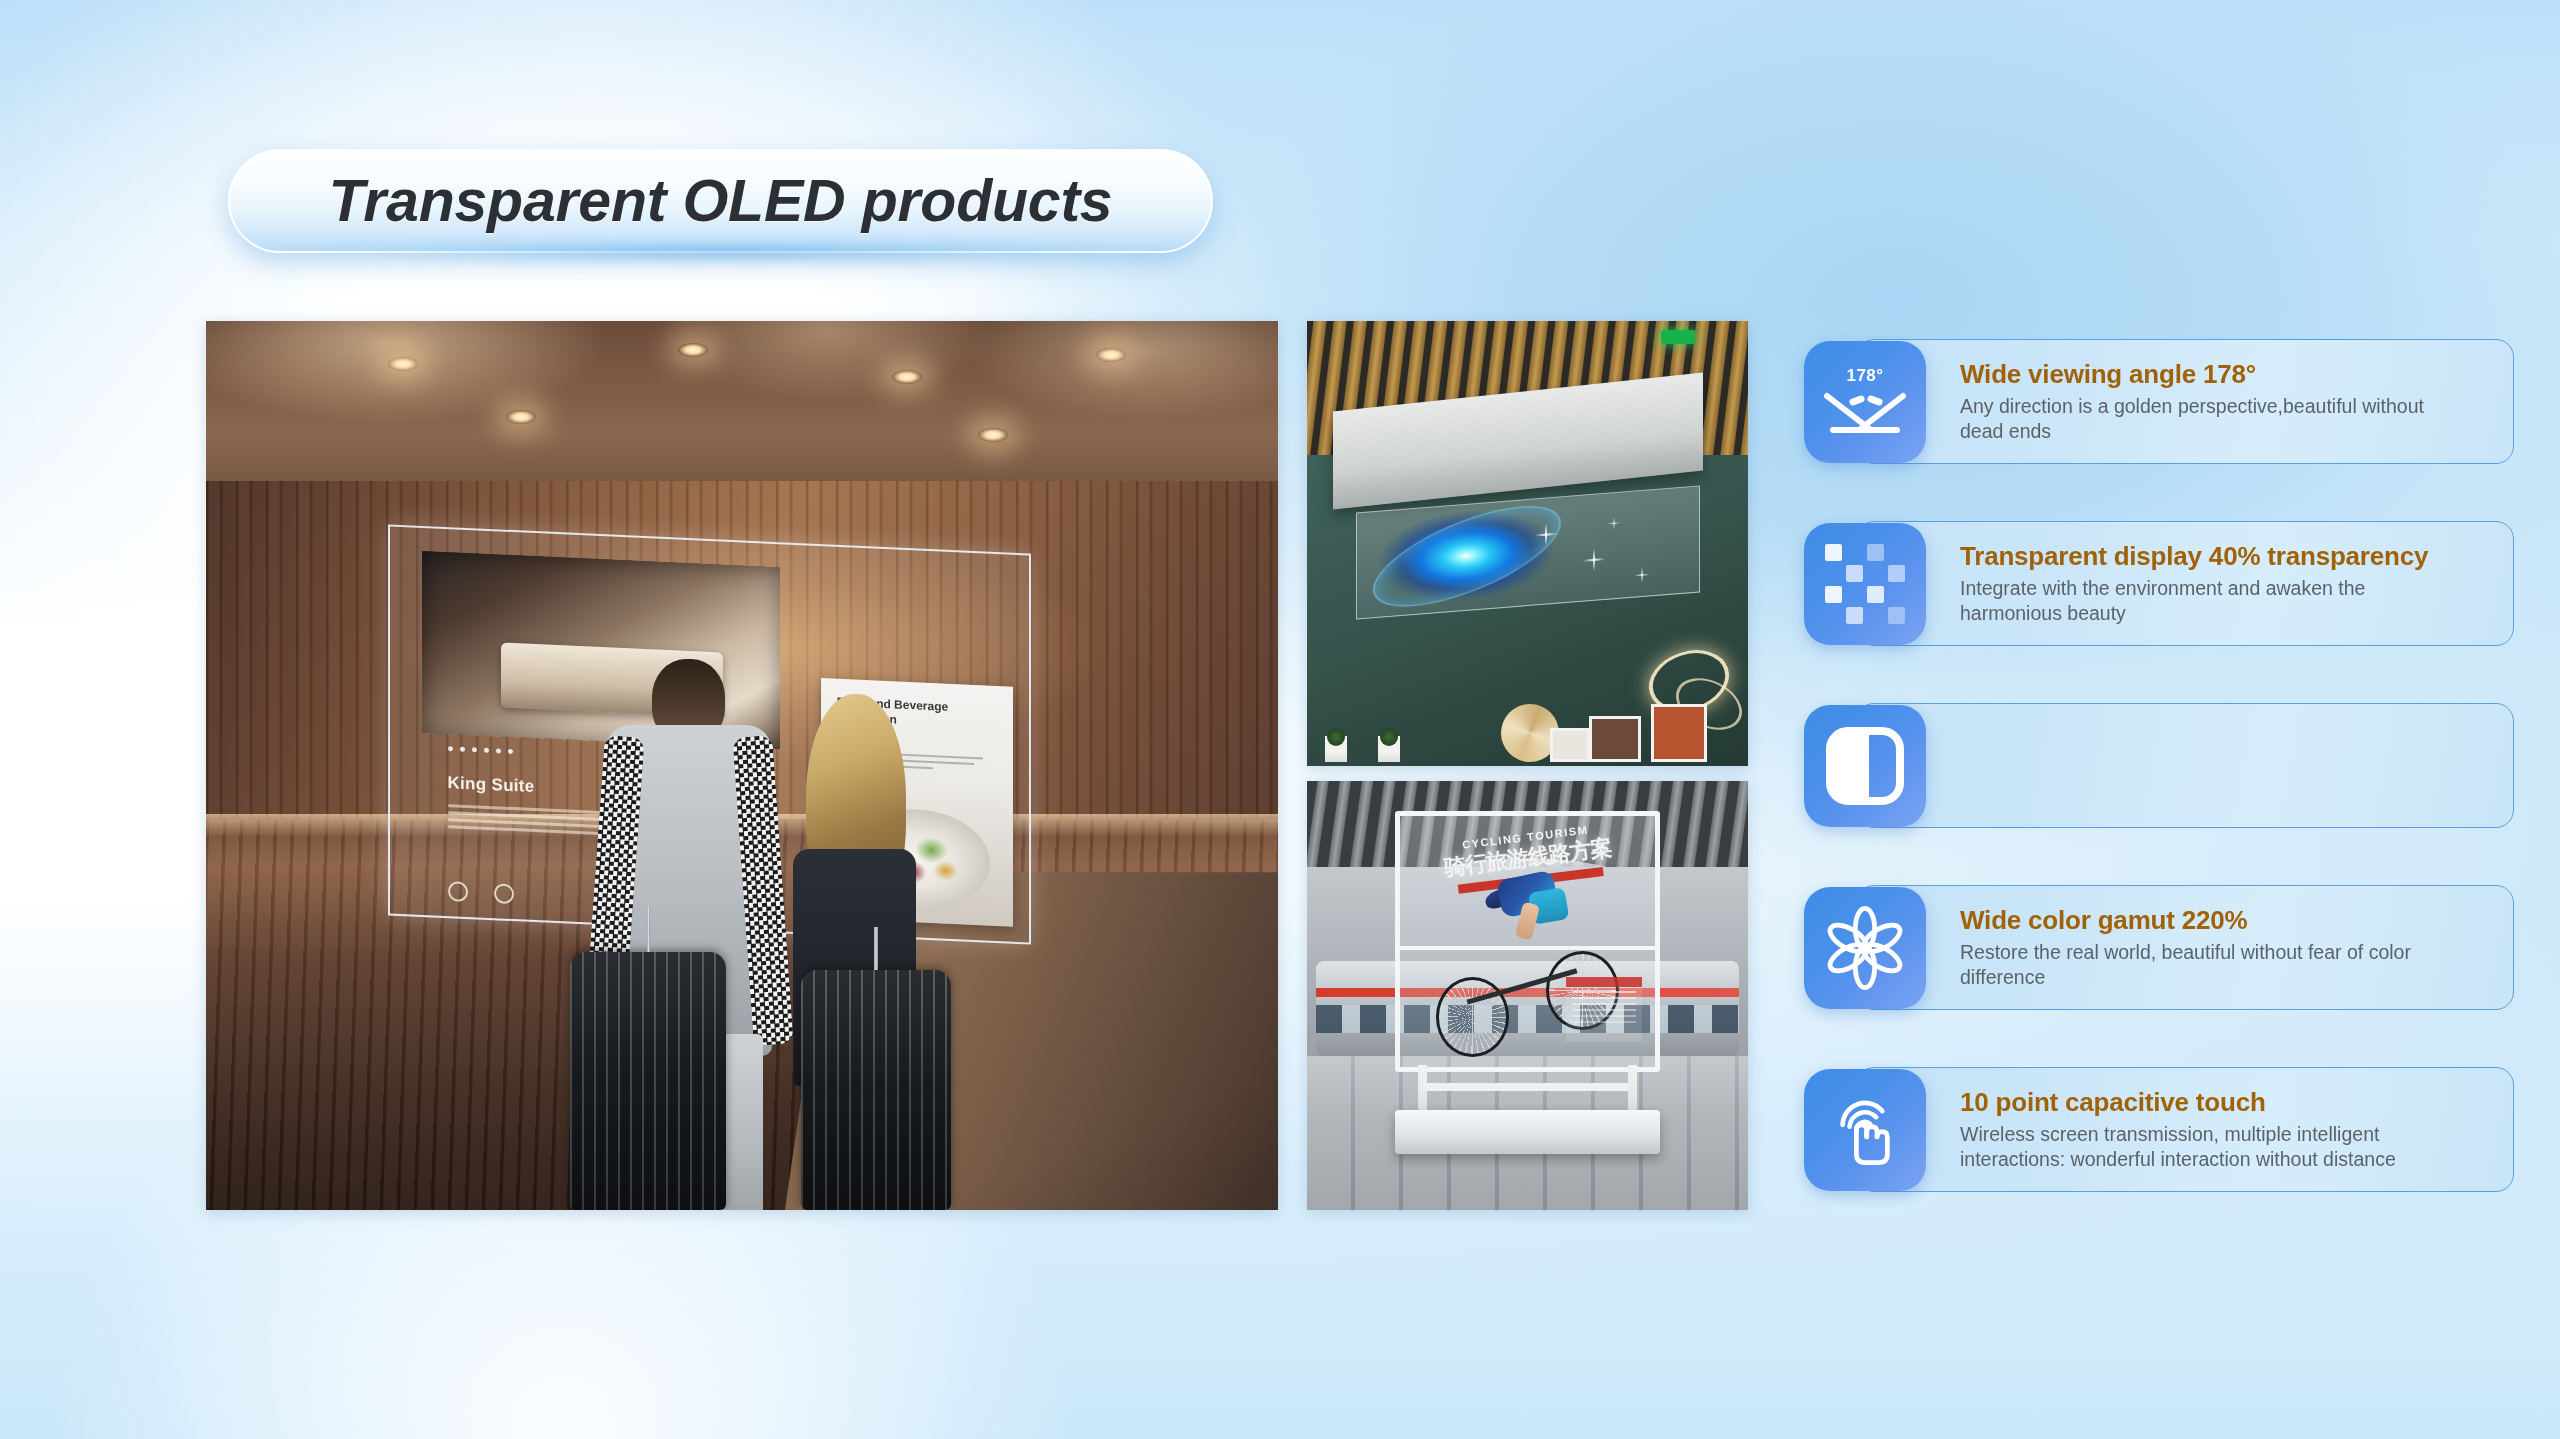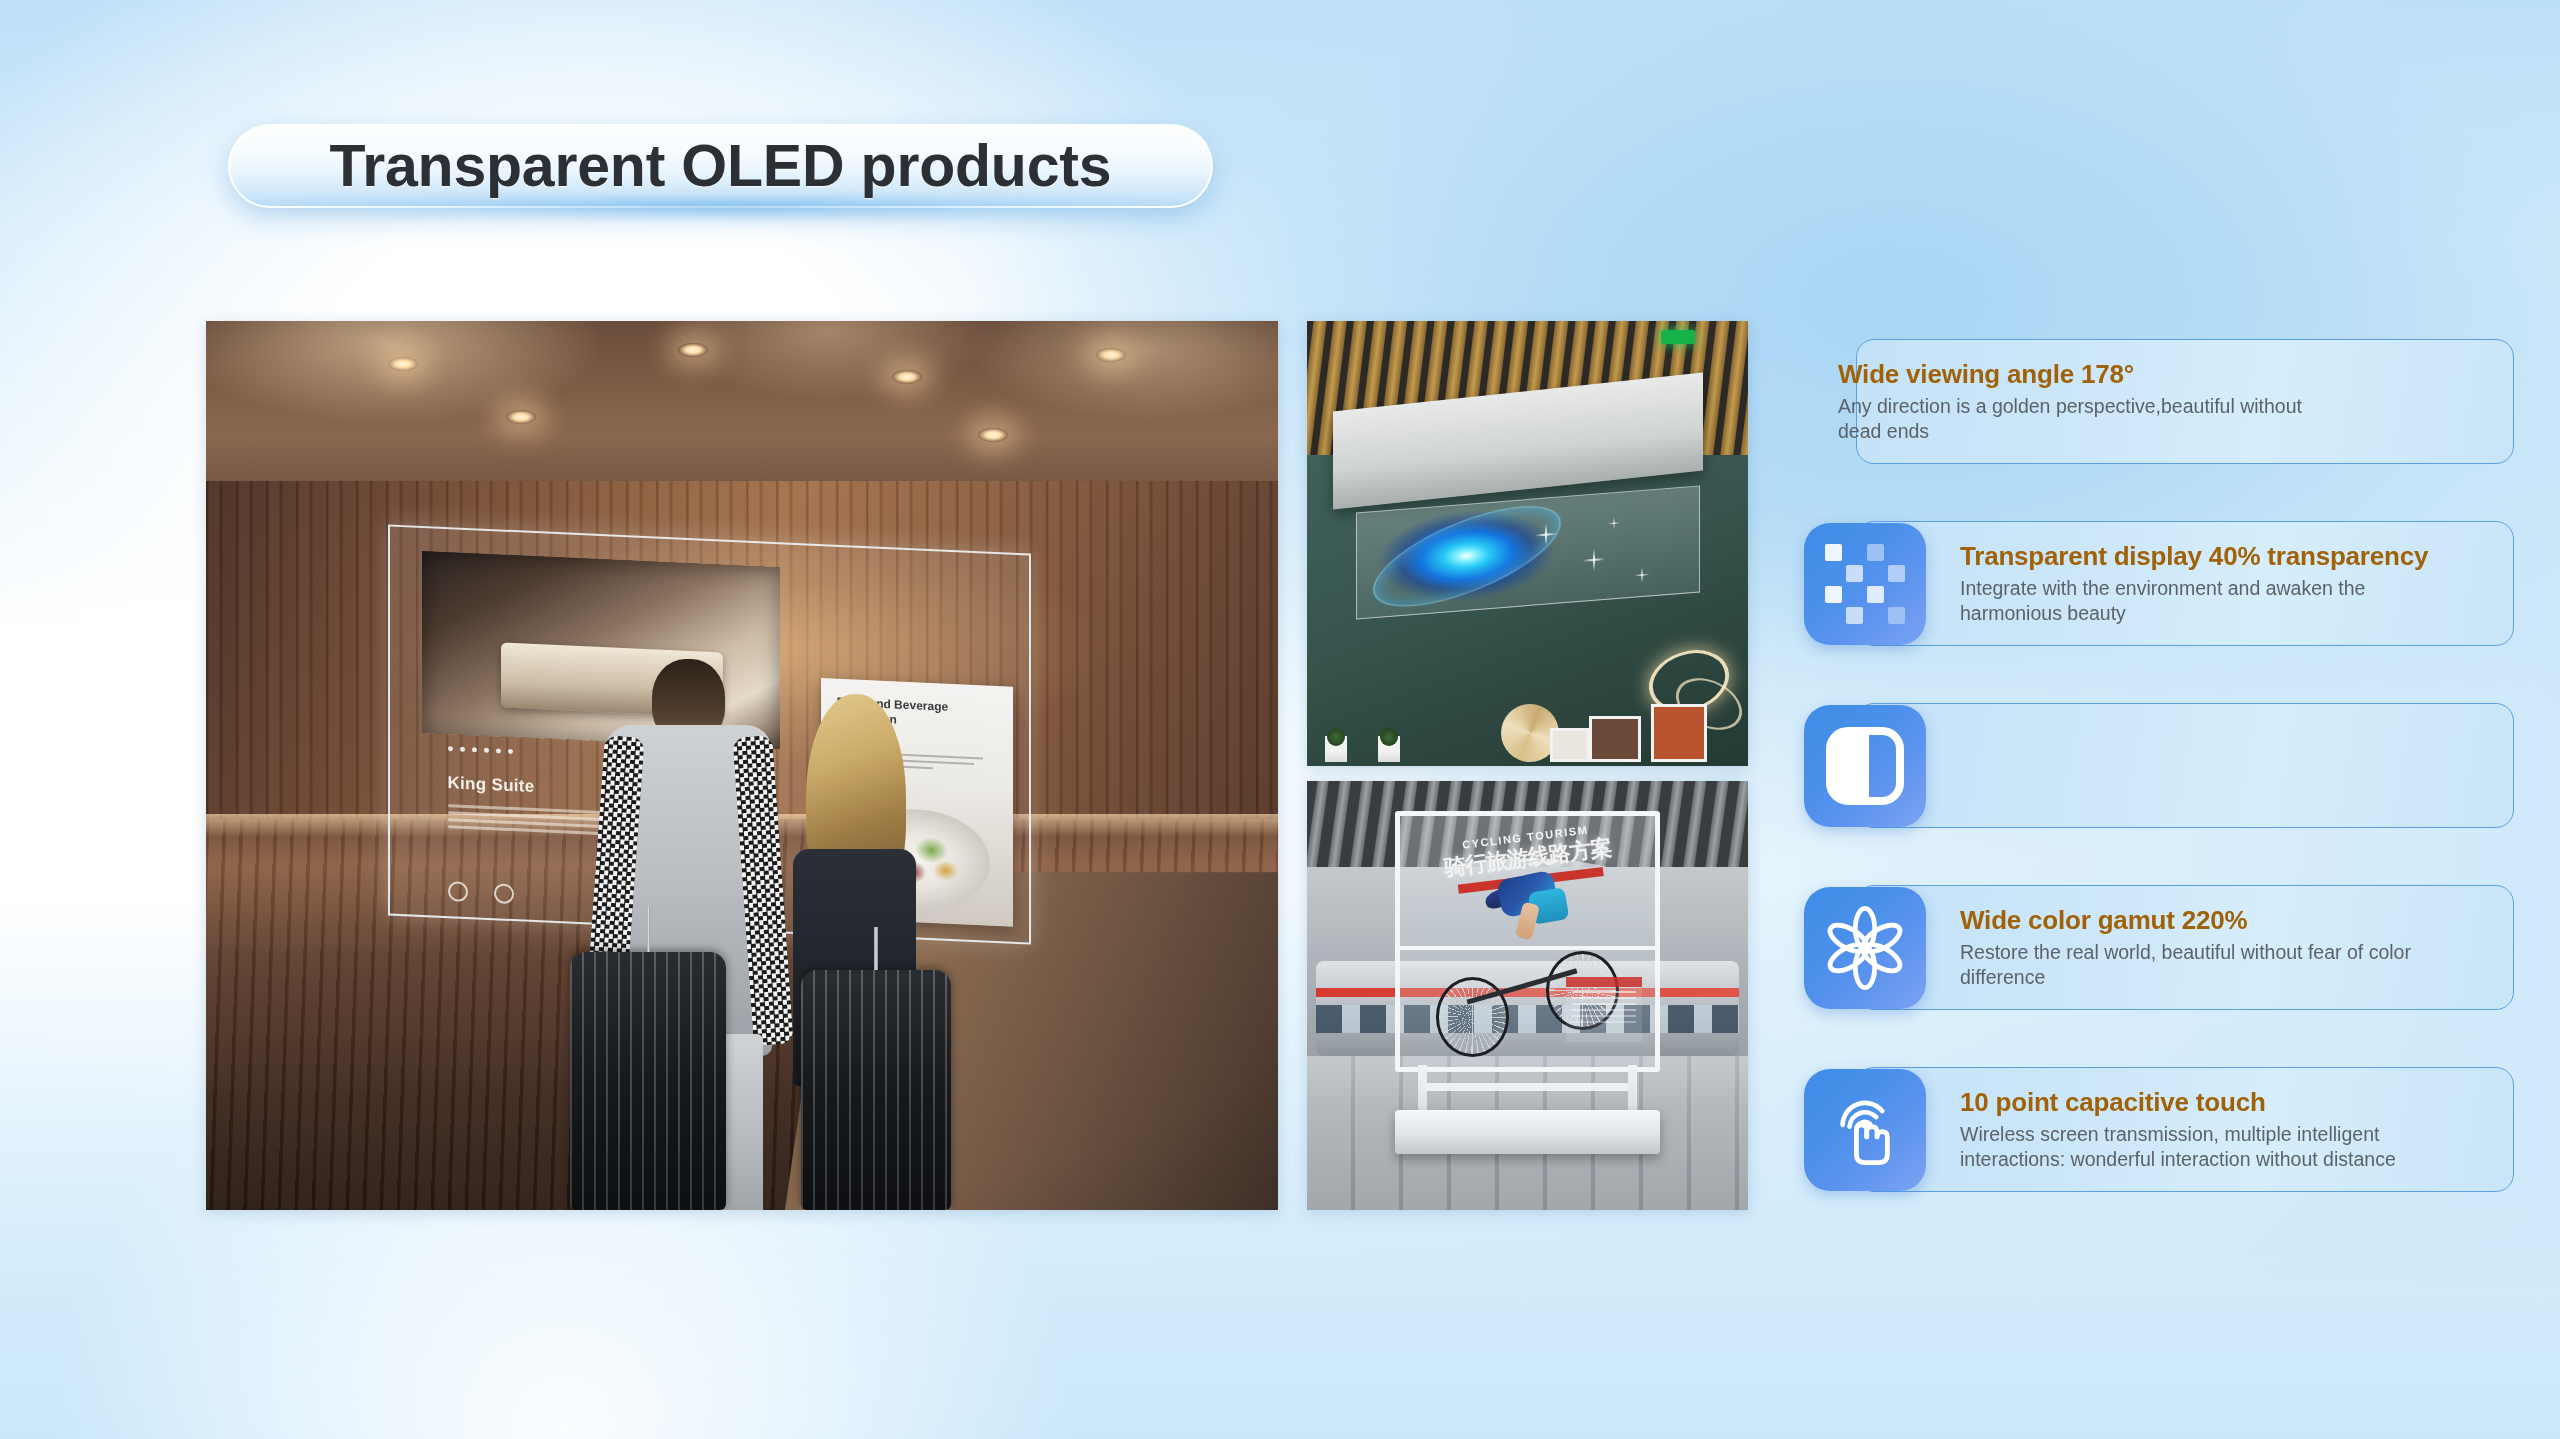--- a/index.html
+++ b/index.html
@@ -34,27 +34,28 @@
     position:absolute; left:0; bottom:-14%; width:100%; height:52%;
     background:linear-gradient(to top, #bfe2f9 0%, #d2ebfb 46%, rgba(226,243,253,0) 100%);
   }
   .bg-botleftwhite{
     position:absolute; left:2%; bottom:-30%; width:40%; height:62%;
     background:radial-gradient(closest-side, rgba(255,255,255,.92) 0%, rgba(255,255,255,.55) 48%, rgba(255,255,255,0) 100%);
   }
 
   
   #title-pill{
-    position:absolute; left:228px; top:124px; width:985px; height:84px;
+    position:absolute; left:228px; top:149px; width:985px; height:104px;
     border-radius:54px;
     background:linear-gradient(to bottom,#fdfefe 0%,#f7fcfe 30%,#e9f5fd 58%,#cfe7fa 84%,#b9dcf7 100%);
     border:2px solid rgba(255,255,255,.95);
     box-shadow:0 10px 26px rgba(85,160,225,.38), 0 2px 0 rgba(255,255,255,.9) inset;
     display:flex; align-items:center; justify-content:center;
     z-index:4;
+    font-style:italic;
   }
   #title-pill::after{
     content:""; position:absolute; left:24px; right:24px; bottom:-14px; height:26px;
     border-radius:50%;
     background:radial-gradient(closest-side, rgba(86,168,232,.62) 0%, rgba(120,190,240,.26) 58%, rgba(255,255,255,0) 100%);
     filter:blur(5px); z-index:-1;
   }
   .title-text{
     font-size:59px; font-weight:700; color:#2c2f33; letter-spacing:-.2px;
     white-space:nowrap; text-shadow:0 1px 1px rgba(255,255,255,.75);
@@ -498,20 +499,34 @@
       </div>
       <div class="ks-base"></div>
     </div>
   </div>
 </div>
 
 <div id="feature-list">
 
   <div class="feature-card">
     <div class="fc-body"></div>
+    <div class="fc-icon">
+      <div class="ico-va">
+        <span class="deg">178°</span>
+        <svg viewBox="0 0 92 72" width="92" height="72" aria-hidden="true">
+          <g fill="none" stroke="#ffffff" stroke-width="6" stroke-linecap="round">
+            <path d="M8 30 L52 64"></path>
+            <path d="M84 30 L40 64"></path>
+            <path d="M14 64 L78 64"></path>
+            <path d="M34 36 L42 33" stroke-width="7"></path>
+            <path d="M52 33 L60 36" stroke-width="7"></path>
+          </g>
+        </svg>
+      </div>
+    </div>
     <div class="fc-text">
       <div class="fc-title">Wide viewing angle 178°</div>
       <div class="fc-desc">Any direction is a golden perspective,beautiful without dead ends</div>
     </div>
   </div>
 
   <div class="feature-card">
     <div class="fc-body"></div>
     <div class="fc-icon">
       <div class="chk">

